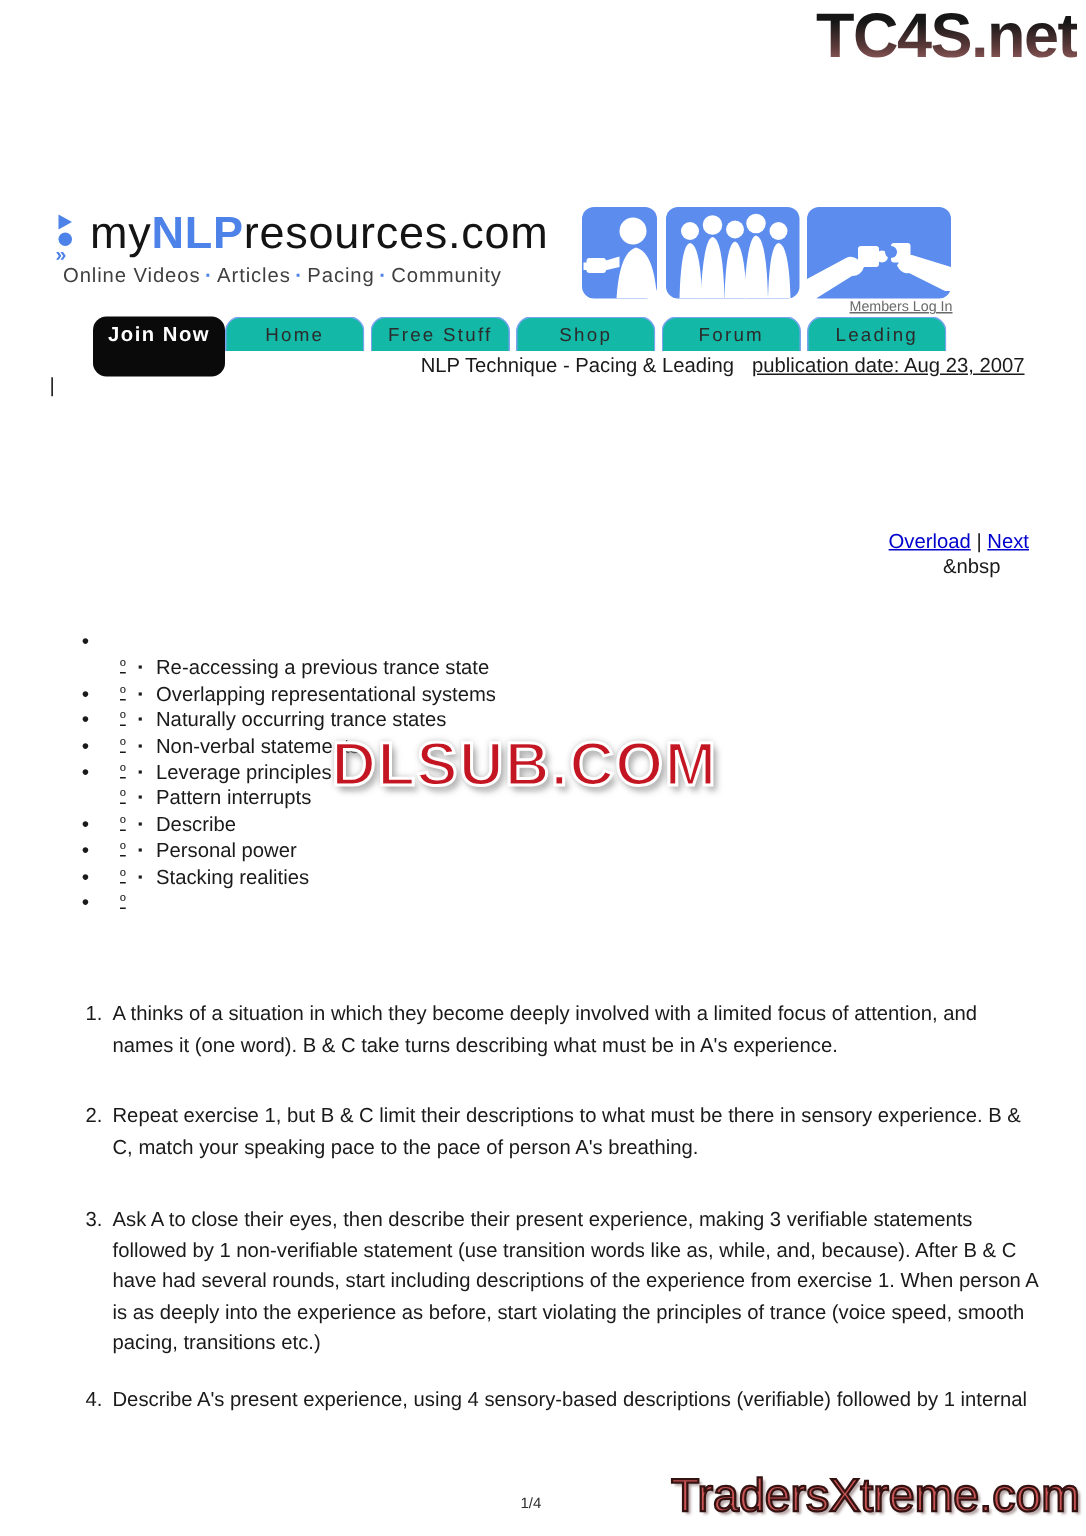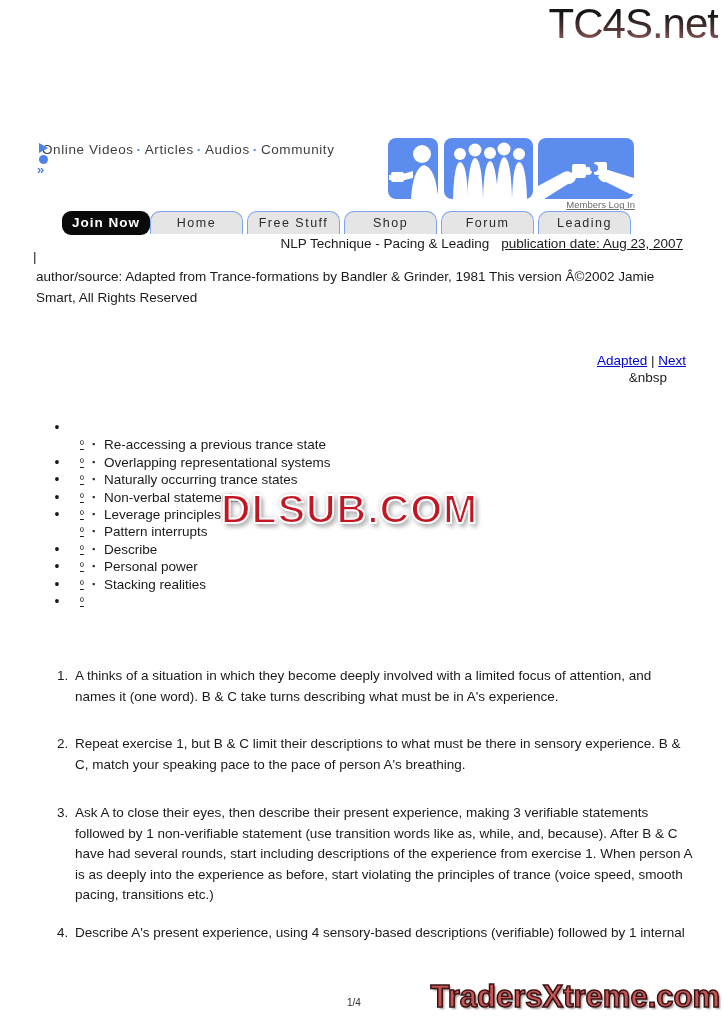--- a/index.html
+++ b/index.html
@@ -1,49 +1,49 @@
 <!DOCTYPE html>
 <html><head>
 <meta charset="utf-8">
 <style>
   html,body{margin:0;padding:0;background:#fff;}
   .page{position:relative;width:724px;height:1024px;background:#fff;overflow:hidden;
         font-family:"Liberation Sans",sans-serif;color:#1a1a1a;}
 
   
-  .tc4s{position:absolute;top:0;right:6px;font-size:42px;font-weight:normal;letter-spacing:-1px;
+  .tc4s{position:absolute;top:0;right:6px;font-size:42px;font-weight:bold;letter-spacing:-1px;
         background:linear-gradient(#161616 30%,#5c3a3a 65%,#9b6262 90%);
         -webkit-background-clip:text;background-clip:text;color:transparent;}
   .dlsub{position:absolute;left:221px;top:486px;font-size:41px;font-weight:800;letter-spacing:1px;
         color:#c41622;-webkit-text-stroke:2px #fff;
         text-shadow:0 0 5px rgba(160,160,160,.9),3px 4px 4px rgba(120,120,120,.55);}
-  .traders{position:absolute;top:979px;right:4px;font-size:31px;font-weight:700;letter-spacing:0;
+  .traders{position:absolute;top:979px;right:4px;font-size:31px;font-weight:400;letter-spacing:0;
         color:#c85454;-webkit-text-stroke:1.5px #341212;
         text-shadow:2px 2px 2px rgba(60,20,20,.45);text-align:center;}
 
   
   .logo{position:absolute;left:36px;top:139px;cursor:pointer;}
   .logo-icons{position:absolute;left:0;top:4px;width:16px;color:#4d82e8;}
   .logo-play{width:0;height:0;border-left:9px solid #4d82e8;border-top:5px solid transparent;border-bottom:5px solid transparent;margin:0 0 2px 3px;}
   .logo-dot{width:9px;height:9px;border-radius:50%;background:#4d82e8;margin:0 0 0 3px;}
   .logo-ff{font-size:13px;font-weight:bold;color:#4d82e8;line-height:11px;margin-left:1px;}
   .logo-text{margin-left:24px;font-size:30px;letter-spacing:.5px;line-height:34px;color:#141414;white-space:nowrap;}
   .logo-text b{color:#4d82e8;font-weight:bold;}
   .tagline{margin-left:6px;margin-top:3px;font-size:13.5px;color:#3f3f3f;letter-spacing:.6px;white-space:nowrap;}
   .tagline .dot{color:#4d82e8;padding:0 3px;font-weight:bold;}
   .hdr-img{position:absolute;top:138px;height:61px;background:#5b8cee;border-radius:8px;}
   .hdr-img svg{display:block;width:100%;height:100%;}
   .members{position:absolute;top:199px;right:89px;font-size:9.5px;color:#6a6a6a;cursor:pointer;text-decoration:underline;}
 
   
-  .join{position:absolute;left:62px;top:211px;width:88px;height:24px;background:#0a0a0a;border-radius:9px;
+  .join{position:absolute;left:62px;top:211px;width:88px;height:40px;background:#0a0a0a;border-radius:9px;
         color:#fff;font-weight:bold;font-size:13.5px;letter-spacing:1px;text-align:center;line-height:24px;cursor:pointer;}
   .tabs{position:absolute;left:150px;top:211px;display:flex;gap:4px;}
   .tab{width:91px;height:22px;border:1.5px solid #7aa3f0;border-bottom:none;border-radius:10px 10px 0 0;
-       background:#e5e5e5;font-size:12.5px;letter-spacing:1.5px;color:#2b2b2b;text-align:center;line-height:22px;cursor:pointer;}
+       background:#14b8a6;font-size:12.5px;letter-spacing:1.5px;color:#2b2b2b;text-align:center;line-height:22px;cursor:pointer;}
 
   
   .titleline{position:absolute;top:236px;right:41px;white-space:nowrap;font-size:13.5px;}
   .titleline .t{font-weight:normal;}
   .titleline .p{margin-left:12px;text-decoration:underline;}
   .pipe{position:absolute;left:33px;top:249px;font-size:13.5px;}
   .source{position:absolute;left:36px;top:266px;width:625px;font-size:13.5px;line-height:21px;}
   .prevnext{position:absolute;top:353px;right:38px;font-size:13.5px;}
   .prevnext a{color:#0000cc;text-decoration:underline;cursor:pointer;}
   .nbsp{position:absolute;top:370px;right:57px;font-size:13.5px;}
@@ -74,21 +74,22 @@
 <div class="page">
 
   <div class="tc4s">TC4S.net</div>
 
   <div class="logo">
     <div class="logo-icons">
       <div class="logo-play"></div>
       <div class="logo-dot"></div>
       <div class="logo-ff">»</div>
     </div>
-    <div class="tagline"><span>Online Videos</span><span class="dot">·</span><span>Articles</span><span class="dot">·</span><span>Audios</span><span class="dot">·</span><span>Community</span></div>
+    <div class="logo-text"><span>my</span><b>NLP</b><span>resources.com</span></div>
+    <div class="tagline"><span>Online Videos</span><span class="dot">·</span><span>Articles</span><span class="dot">·</span><span>Pacing</span><span class="dot">·</span><span>Community</span></div>
   </div>
 
   <div class="hdr-img" style="left:388px;width:50px;">
     <svg viewBox="0 0 50 61">
         <g fill="#fff">
       <circle cx="34" cy="16" r="9"></circle>
           <path d="M23 61 Q25 30 36 27 Q48 30 50 61 Z"></path>
       <path d="M25 33 L8 38 L8 44 L25 40 Z"></path>
           <rect x="3" y="34" width="13" height="10" rx="2"></rect>
           <rect x="1" y="37" width="4" height="5"></rect>
@@ -135,24 +136,23 @@
 
   <div class="tab"><span class="tab-label">Forum</span></div>
 
   <div class="tab"><span class="tab-label">Leading</span></div>
 </div>
 
   <div class="titleline">
     <span class="t">NLP Technique - Pacing &amp; Leading</span><span class="p">publication date: Aug 23, 2007</span>
   </div>
   <div class="pipe">|</div>
-  <div class="source">author/source: Adapted from Trance-formations by Bandler &amp; Grinder, 1981 This version Â©2002 Jamie Smart, All Rights Reserved</div>
 
   <div class="prevnext">
-    <a>Adapted</a>
+    <a>Overload</a>
     <span> <span>|</span> </span>
     <a>Next</a>
   </div>
   <div class="nbsp">&amp;nbsp</div>
 
   <div class="blist">
   <div class="brow">
     <span class="b-outer">•</span>
     <span class="b-ord"></span>
     <span class="b-sq"></span>

